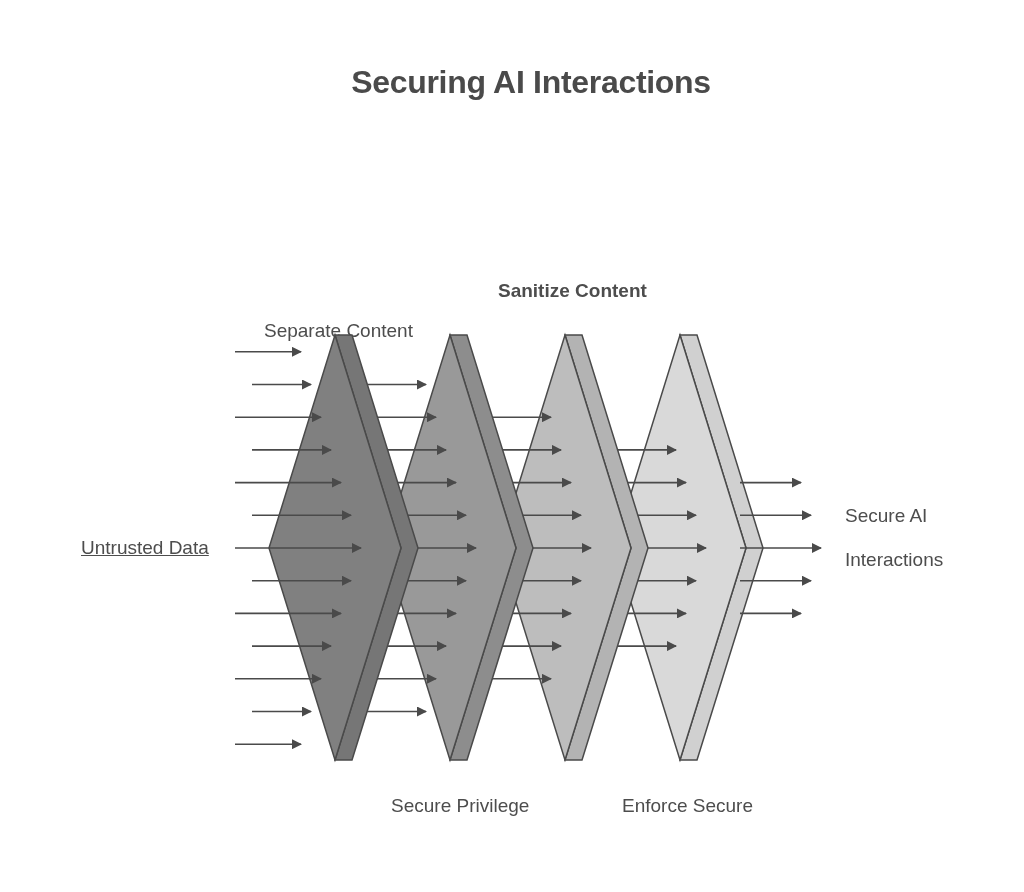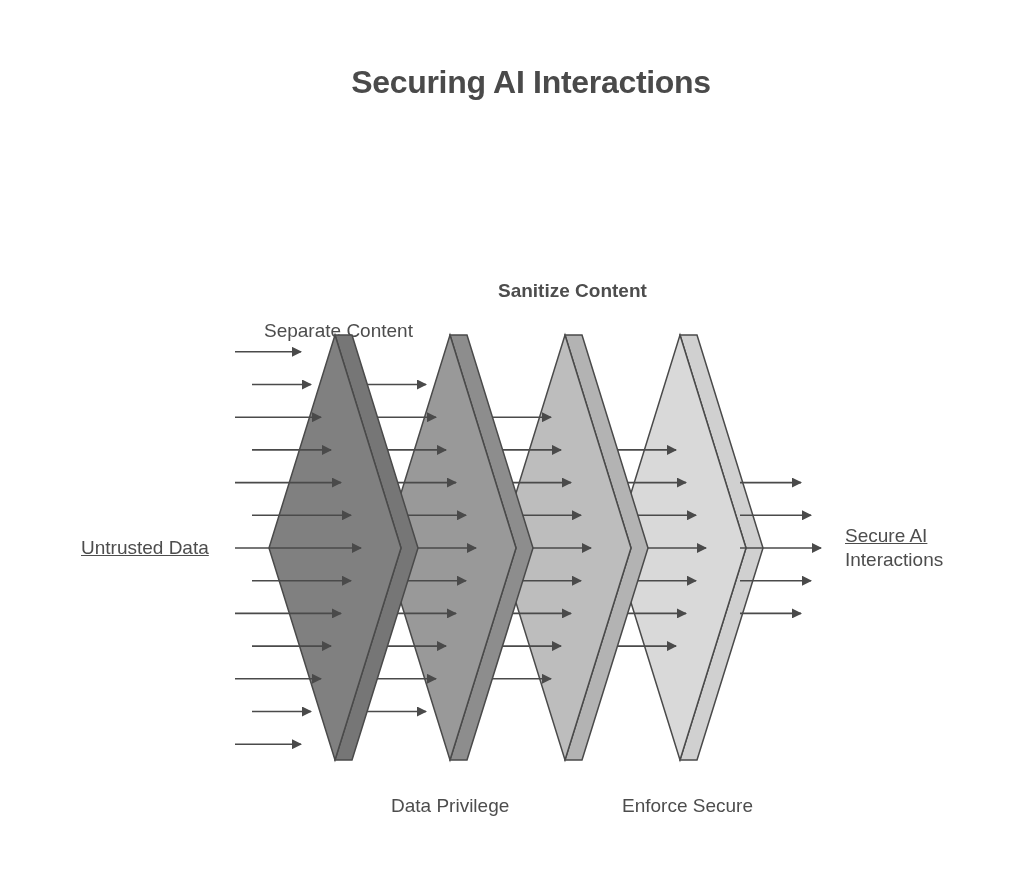--- a/index.html
+++ b/index.html
@@ -9,25 +9,25 @@
            font-size: 32px; font-weight: bold; color: #4a4a4a; letter-spacing: -0.3px; }
   .lbl { position: absolute; font-size: 19px; color: #4d4d4d; white-space: nowrap; }
   #diagram { position: absolute; left: 0; top: 0; }
 </style>
 </head>
 <body>
 
 <div id="title">Securing AI Interactions</div>
 
 <div class="lbl" style="left:81px; top:537px;text-decoration:underline;">Untrusted Data</div>
-<div class="lbl" style="left:845px; top:525px;text-decoration:underline;">Secure AI</div>
+<div class="lbl" style="left:845px; top:505px;">Secure AI</div>
 <div class="lbl" style="left:845px; top:549px;text-align:center;">Interactions</div>
 
 <div class="lbl" style="left:264px; top:280px;margin-top:40px;">Separate Content</div>
-<div class="lbl" style="left:391px; top:795px;">Data Privilege</div>
+<div class="lbl" style="left:391px; top:795px;">Secure Privilege</div>
 <div class="lbl" style="left:498px; top:280px;font-weight:bold;">Sanitize Content</div>
 <div class="lbl" style="left:622px; top:795px;">Enforce Secure</div>
 
 <svg id="diagram" width="1024" height="892" xmlns="http://www.w3.org/2000/svg">
   <defs>
     <marker id="ah" markerWidth="10" markerHeight="10" refX="9" refY="5" orient="auto" markerUnits="userSpaceOnUse">
       <path d="M0,0 L10,5 L0,10 Z" fill="#4a4a4a"></path>
     </marker>
   </defs>
   <g id="layers">

